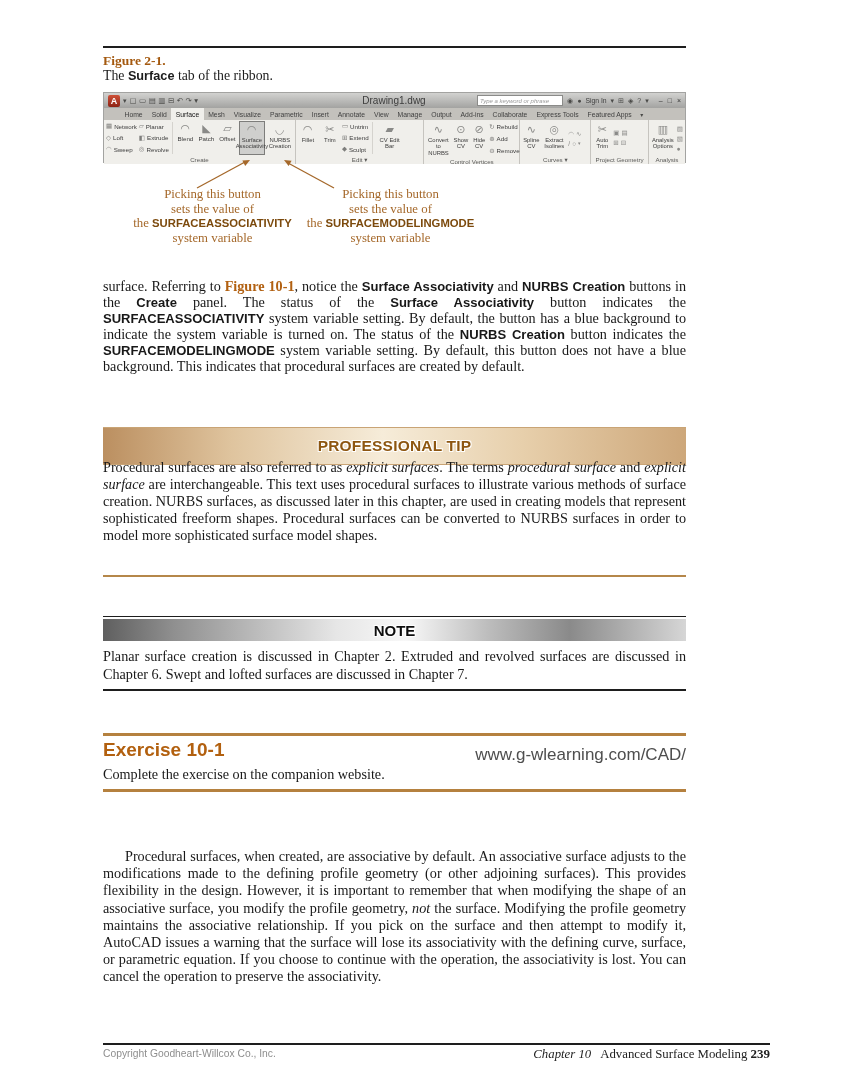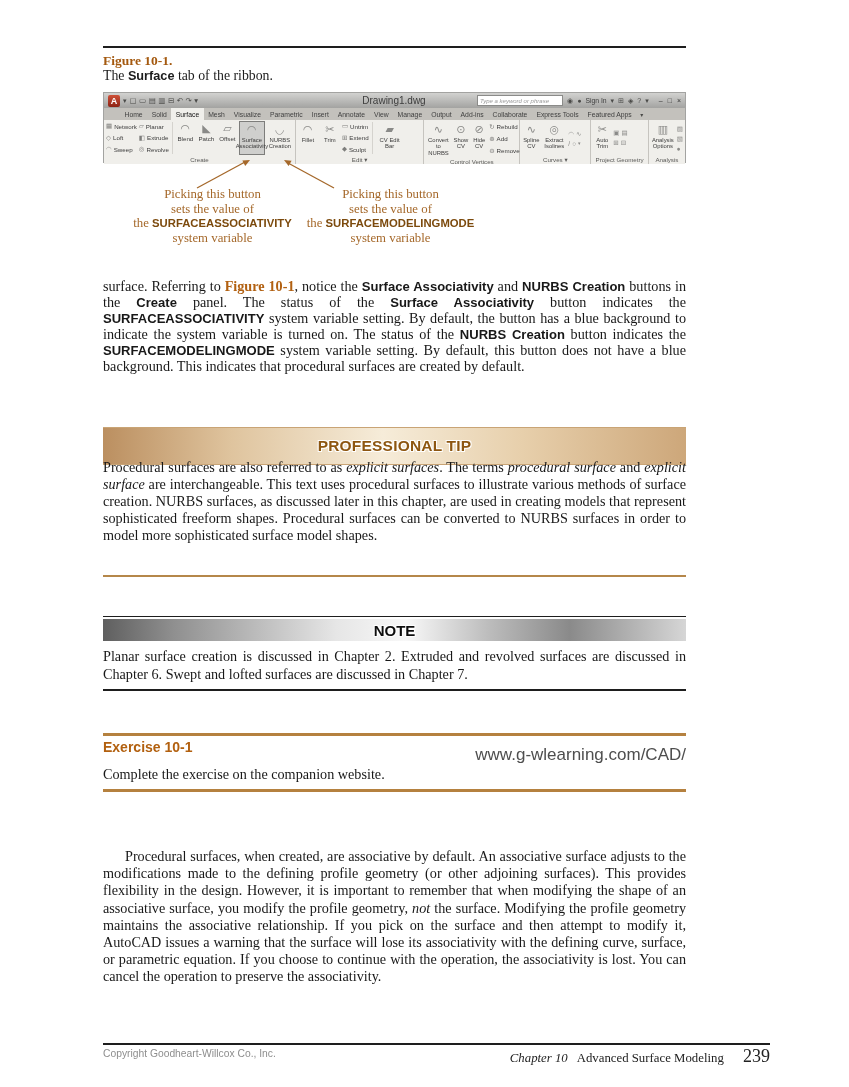--- a/index.html
+++ b/index.html
@@ -74,40 +74,40 @@
              text-shadow:1px 1px 0 rgba(255,255,255,.95),-1px -1px 0 rgba(255,255,255,.95),
                          1px -1px 0 rgba(255,255,255,.95),-1px 1px 0 rgba(255,255,255,.95);}
   
   .note-header{height:22px;background:linear-gradient(90deg,#5f5f5f 0%,#8f8f8f 12%,#e6e6e6 40%,#f8f8f8 52%,#bdbdbd 66%,#8a8a8a 80%,#d6d6d6 100%);
                display:flex;align-items:center;justify-content:center;}
   .note-title{font-family:"Liberation Sans","DejaVu Sans",sans-serif;font-weight:bold;font-size:15px;color:#0e0e0e;
               text-shadow:1px 1px 0 rgba(255,255,255,.85),-1px -1px 0 rgba(255,255,255,.85),
                           1px -1px 0 rgba(255,255,255,.85),-1px 1px 0 rgba(255,255,255,.85);}
 
   
-  .ex-title{font-family:"Liberation Sans","DejaVu Sans",sans-serif;font-weight:bold;font-size:14px;color:#b2600f;}
+  .ex-title{font-family:"Liberation Sans","DejaVu Sans",sans-serif;font-weight:bold;font-size:19px;color:#b2600f;}
   .ex-url{font-family:"Liberation Sans","DejaVu Sans",sans-serif;font-size:17px;color:#4e4e4e;}
 
   
   .section-title{font-weight:bold;font-size:17.5px;color:#9b5a1e;}
   .indent{text-indent:22px;}
 
   
   .footer-copy{font-family:"Liberation Sans","DejaVu Sans",sans-serif;font-size:10.3px;color:#8e8e8e;}
   .footer-right{font-size:12.8px;color:#222;text-align:right;}
-  .page-num{font-weight:normal;font-size:18px;margin-left:16px;}
+  .page-num{font-weight:bold;font-size:13px;}
 </style>
 </head>
 <body>
 
 <div class="page">
 
   <div class="abs rule-dark" style="left:103px;top:46px;width:583px;height:2px;"></div>
 
-  <div class="abs figure-title" style="left:103px;top:53px;">Figure 10-1.</div>
+  <div class="abs figure-title" style="left:103px;top:53px;">Figure 2-1.</div>
   <div class="abs figure-sub" style="left:103px;top:68px;">
     <span>The </span><span class="bold-sans">Surface</span><span> tab of the ribbon.</span>
   </div>
 
   <div class="abs ribbon" style="left:103px;top:92px;width:583px;height:71px;box-sizing:border-box;">
 
     <div class="titlebar">
       <div class="logo">
           <span>A</span>
         </div>

